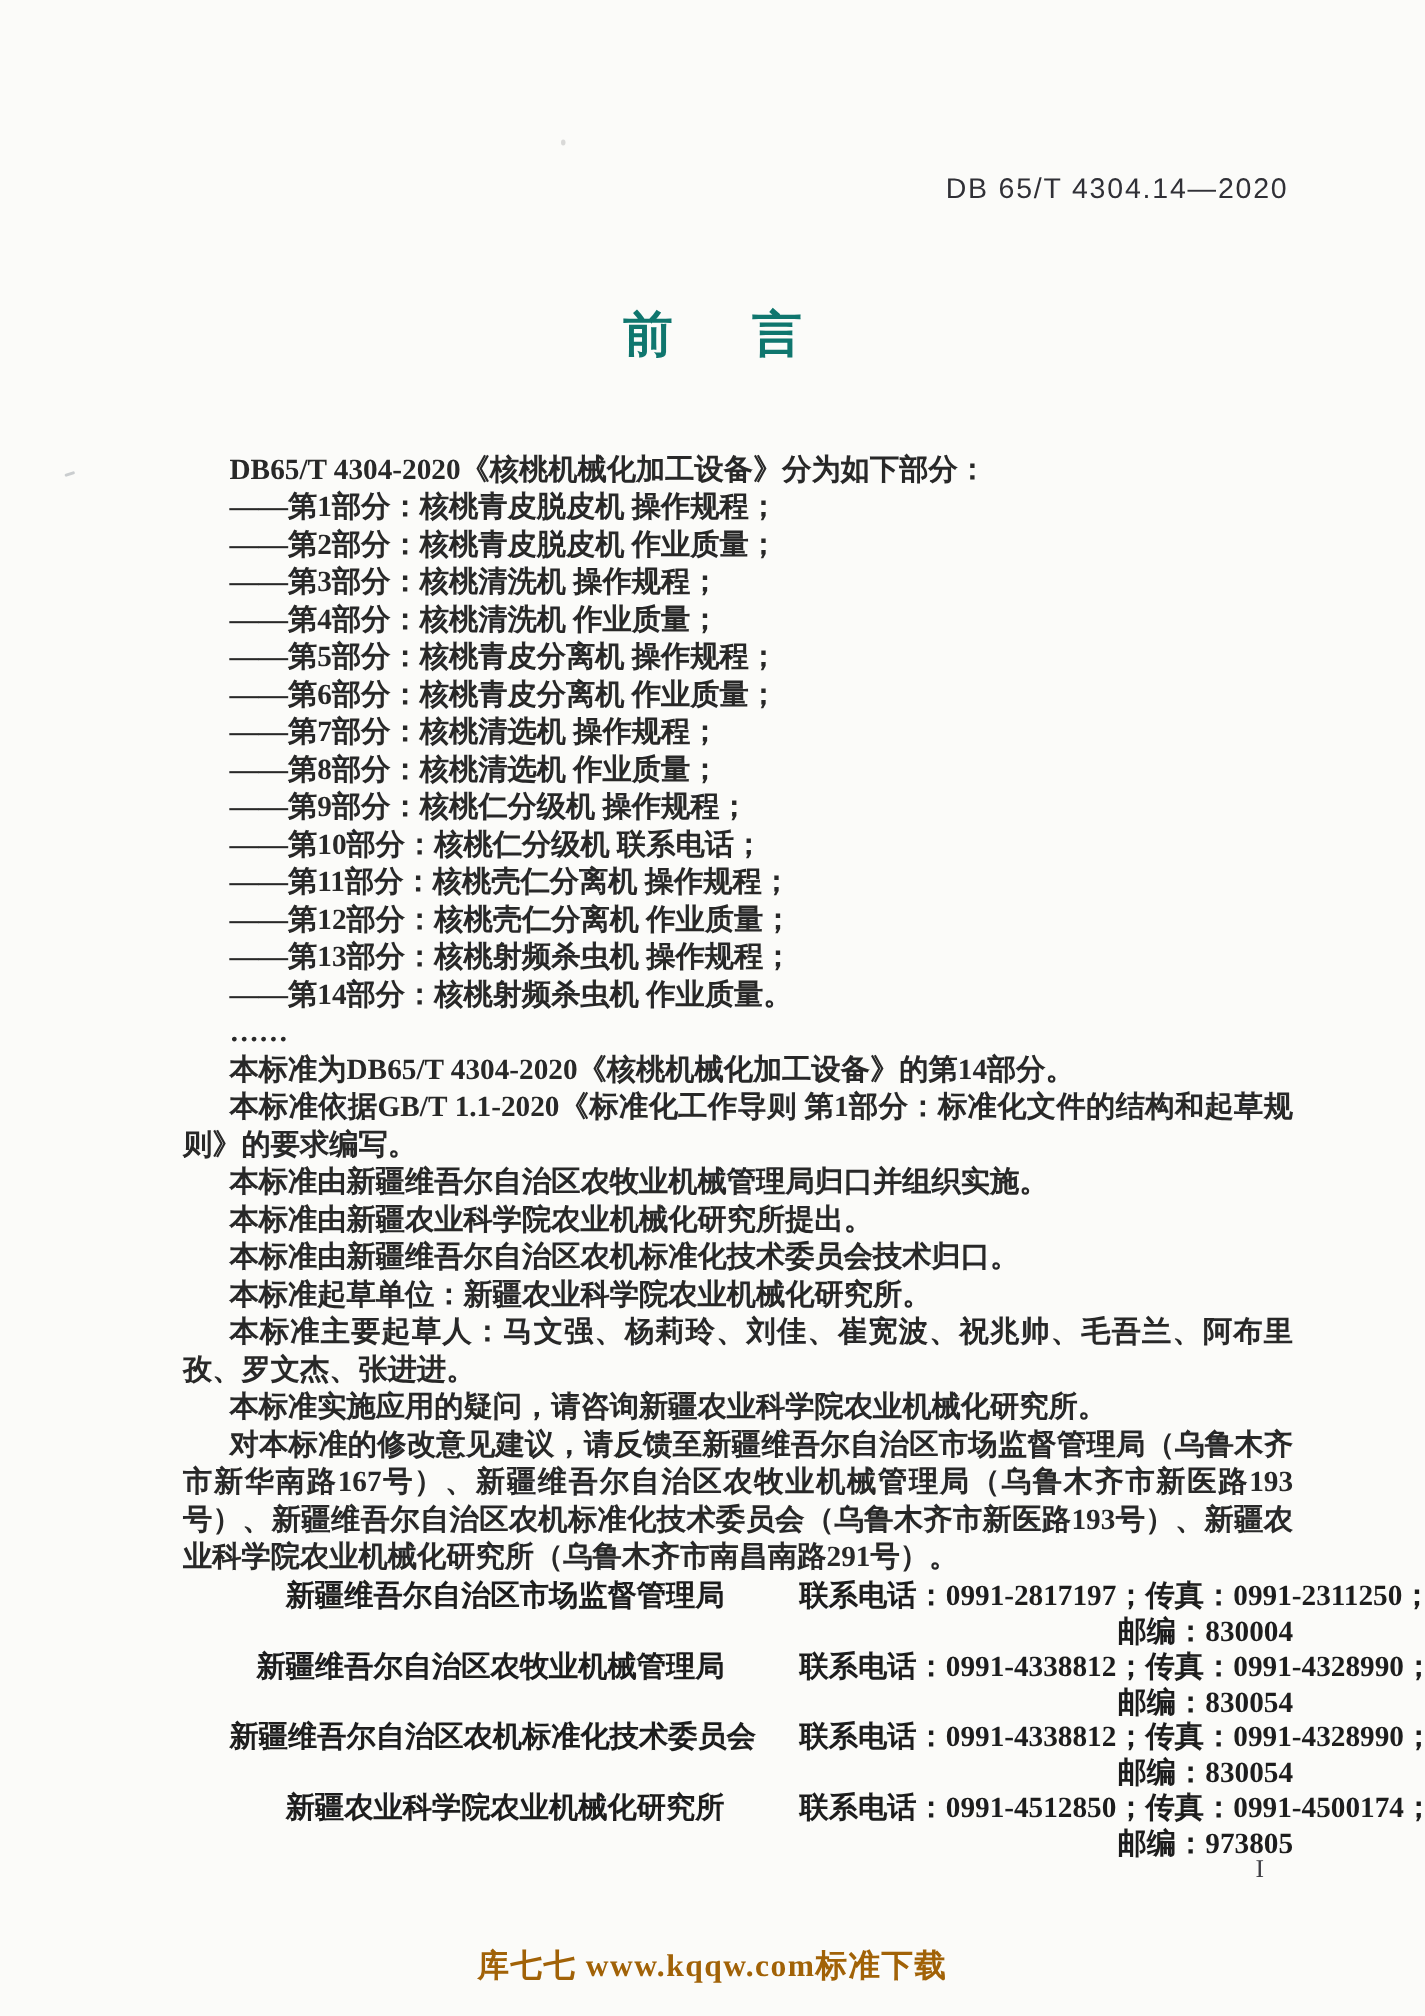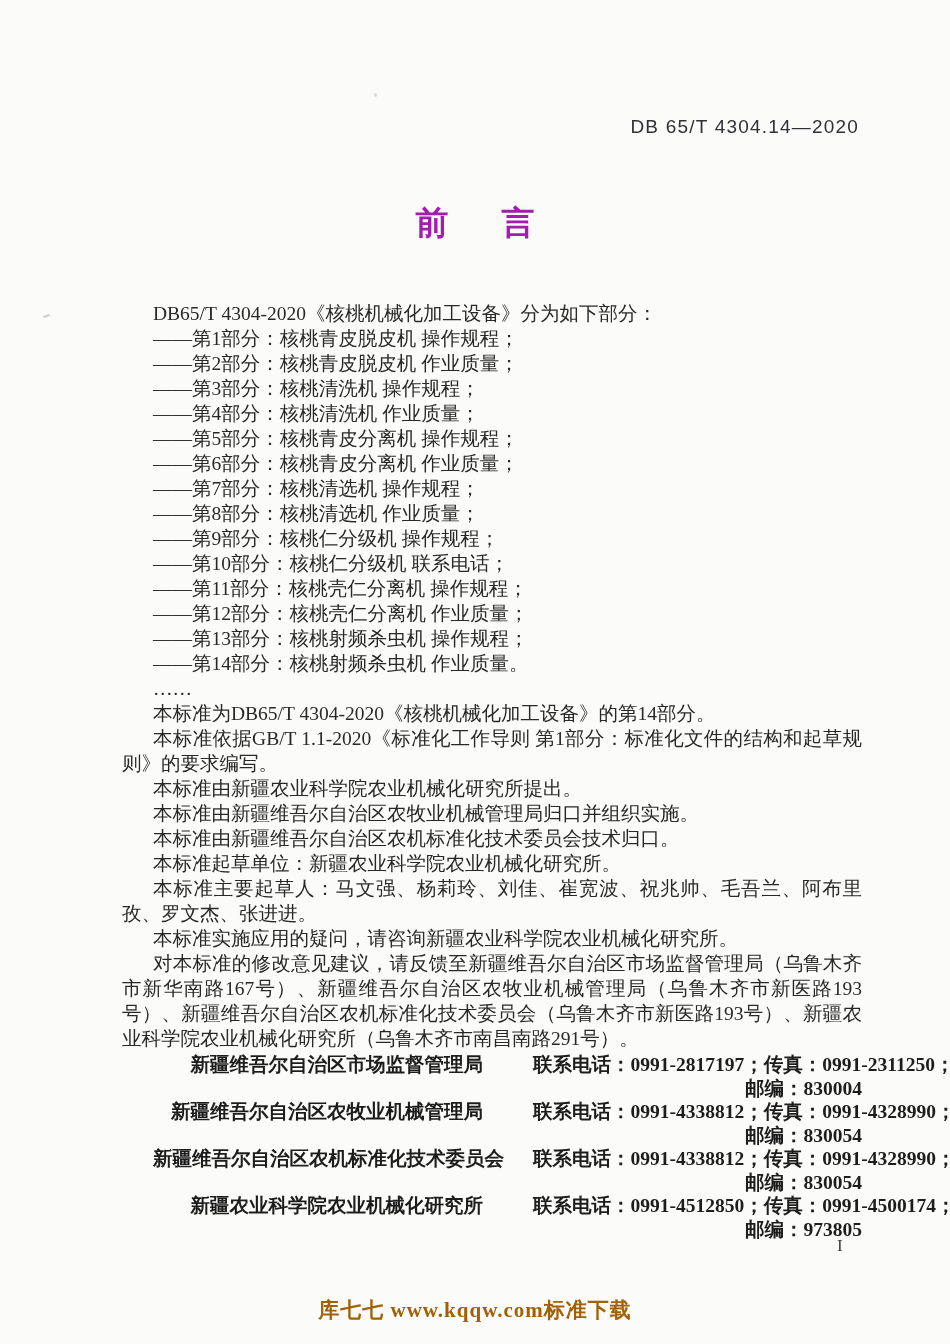--- a/index.html
+++ b/index.html
@@ -32,34 +32,35 @@
     position: absolute;
     top: 201px;
     left: 0;
     right: 0;
     margin: 0;
     text-align: center;
     font-size: 33px;
     font-weight: 700;
     letter-spacing: 10px;
     text-indent: 10px;
-    color: #a21caf;
+    color: #0f766e;
   }
   .content {
     position: absolute;
     left: 122px;
     top: 301px;
     width: 740px;
     font-size: 19.5px;
     line-height: 25px;
     text-align: justify;
   }
   .para, .part-item, .ellipsis-line {
     margin: 0;
     text-indent: 31px;
+    font-weight: bold;
   }
   .contacts {
     margin-top: 2px;
     line-height: 23.5px;
     font-weight: 700;
     color: #1d1d1d;
     text-align: right;
   }
   .contact-row {
     display: flex;
@@ -148,22 +149,22 @@
       <p class="part-item">——第11部分：核桃壳仁分离机 操作规程；</p>
       <p class="part-item">——第12部分：核桃壳仁分离机 作业质量；</p>
       <p class="part-item">——第13部分：核桃射频杀虫机 操作规程；</p>
       <p class="part-item">——第14部分：核桃射频杀虫机 作业质量。</p>
     </div>
 
     <p class="ellipsis-line">……</p>
 
     <p class="para">本标准为DB65/T 4304-2020《核桃机械化加工设备》的第14部分。</p>
     <p class="para">本标准依据GB/T 1.1-2020《标准化工作导则 第1部分：标准化文件的结构和起草规则》的要求编写。</p>
+    <p class="para">本标准由新疆维吾尔自治区农牧业机械管理局归口并组织实施。</p>
     <p class="para">本标准由新疆农业科学院农业机械化研究所提出。</p>
-    <p class="para">本标准由新疆维吾尔自治区农牧业机械管理局归口并组织实施。</p>
     <p class="para">本标准由新疆维吾尔自治区农机标准化技术委员会技术归口。</p>
     <p class="para">本标准起草单位：新疆农业科学院农业机械化研究所。</p>
     <p class="para">本标准主要起草人：马文强、杨莉玲、刘佳、崔宽波、祝兆帅、毛吾兰、阿布里孜、罗文杰、张进进。</p>
     <p class="para">本标准实施应用的疑问，请咨询新疆农业科学院农业机械化研究所。</p>
     <p class="para">对本标准的修改意见建议，请反馈至新疆维吾尔自治区市场监督管理局（乌鲁木齐市新华南路167号）、新疆维吾尔自治区农牧业机械管理局（乌鲁木齐市新医路193号）、新疆维吾尔自治区农机标准化技术委员会（乌鲁木齐市新医路193号）、新疆农业科学院农业机械化研究所（乌鲁木齐市南昌南路291号）。</p>
 
     <div class="contacts">
 
       <div class="contact-row">
         <span class="contact-org">新疆维吾尔自治区市场监督管理局</span>

